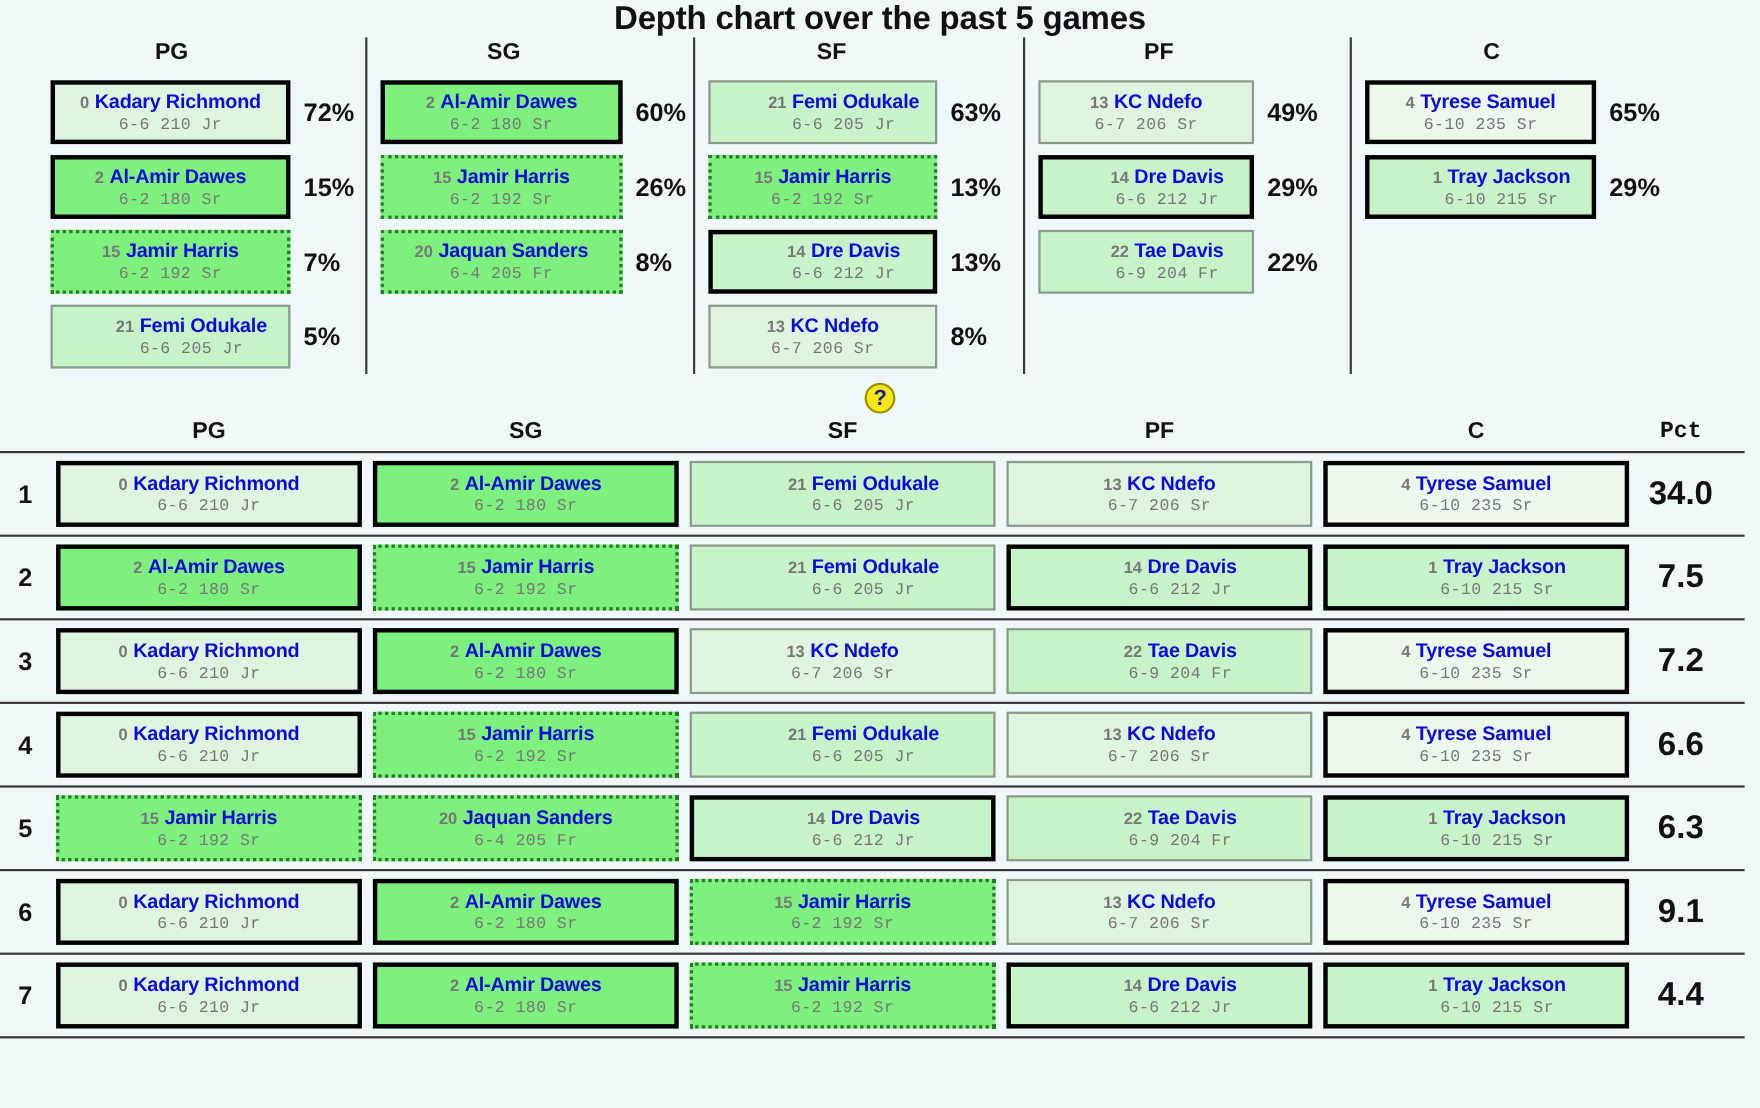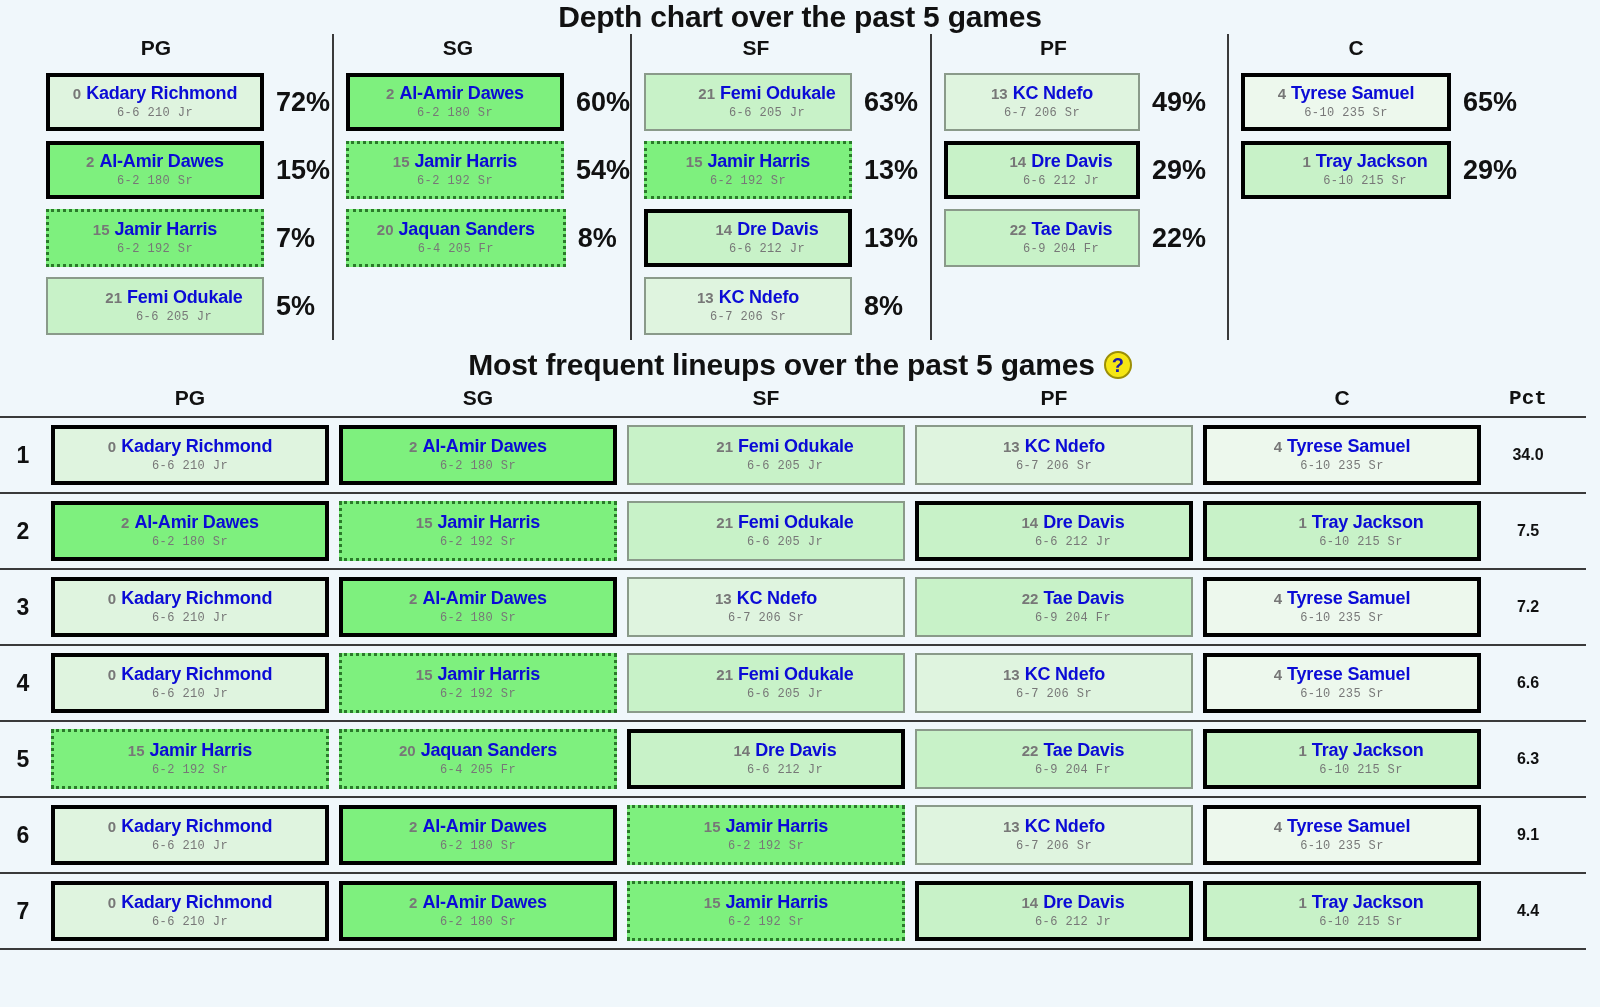--- a/index.html
+++ b/index.html
@@ -66,21 +66,21 @@
     font-weight: bold;
     padding: 2px 0 8px 0;
   }
   .depth-rows { display: flex; flex-direction: column; }
   .depth-row {
     display: flex;
     align-items: center;
     height: 68px;
   }
   .depth-pct {
-    font-size: 27px;
+    font-size: 23px;
     font-weight: bold;
     text-align: left;
     padding-left: 12px;
     width: 66px;
     box-sizing: border-box;
   }
   .depth-spacer { height: 68px; }
 
   
   .col-pg  { width: 286px; }
@@ -126,21 +126,21 @@
   }
   .pcard .pname {
     font-size: 18px;
     font-weight: bold;
     color: #0b0bd6;
     white-space: nowrap;
     letter-spacing: -0.2px;
   }
   .pcard .pdetail {
     margin-top: 4px;
-    font-size: 12px;
+    font-size: 15px;
     color: #777;
     font-family: "Liberation Mono", monospace;
     letter-spacing: 0.4px;
     white-space: nowrap;
   }
 
   
   .bd-thick { border: 4px solid #000; }
   .bd-dot   { border: 3px dotted #2a7a2a; }
   .bd-thin  { border: 2px solid #8a9a8a; }
@@ -184,21 +184,21 @@
   }
   .lu-slot {
     width: 288px; flex: none;
     display: flex;
     justify-content: center;
   }
   .lu-slot .pcard { width: 278px; height: 60px; }
   .lu-pct {
     width: 84px; flex: none;
     text-align: center;
-    font-size: 16px;
+    font-size: 30px;
     font-weight: bold;
   }
 </style>
 </head>
 <body>
 
 <div class="section-title">Depth chart over the past 5 games</div>
 
 <div id="depth-chart">
     <div class="depth-col col-pg">
@@ -260,21 +260,21 @@
           <div class="depth-pct">60%</div>
         </div>
         <div class="depth-row">
           <div class="pcard bd-dot fill-3">
             <div class="pname-line">
               <span class="pnum">15</span>
               <span class="pname">Jamir Harris</span>
             </div>
             <div class="pdetail">6-2 192 Sr</div>
           </div>
-          <div class="depth-pct">54%</div>
+          <div class="depth-pct">26%</div>
         </div>
         <div class="depth-row">
           <div class="pcard bd-dot fill-3">
             <div class="pname-line">
               <span class="pnum">20</span>
               <span class="pname">Jaquan Sanders</span>
             </div>
             <div class="pdetail">6-4 205 Fr</div>
           </div>
           <div class="depth-pct">8%</div>
@@ -386,21 +386,20 @@
           </div>
           <div class="depth-pct">29%</div>
         </div>
         <div class="depth-spacer"></div>
         <div class="depth-spacer"></div>
       </div>
     </div>
   </div>
 
 <div class="section-title" id="lineups-title">
-  <span>Most frequent lineups over the past 5 games</span>
   <span class="help-icon">?</span>
 </div>
 
 <div id="lineups">
     <div class="lineup-head">
       <div class="lu-rank-cell"></div>
       <div class="lu-cell">PG</div>
       <div class="lu-cell">SG</div>
       <div class="lu-cell">SF</div>
       <div class="lu-cell">PF</div>

